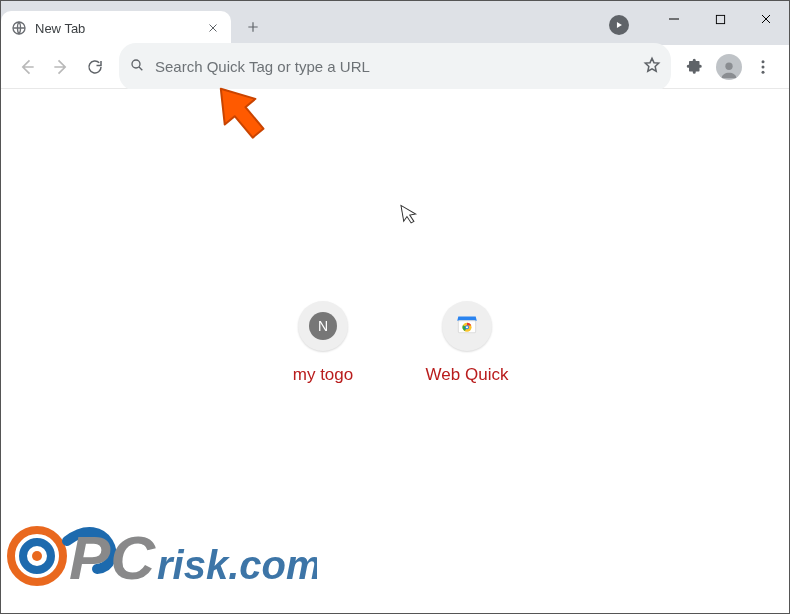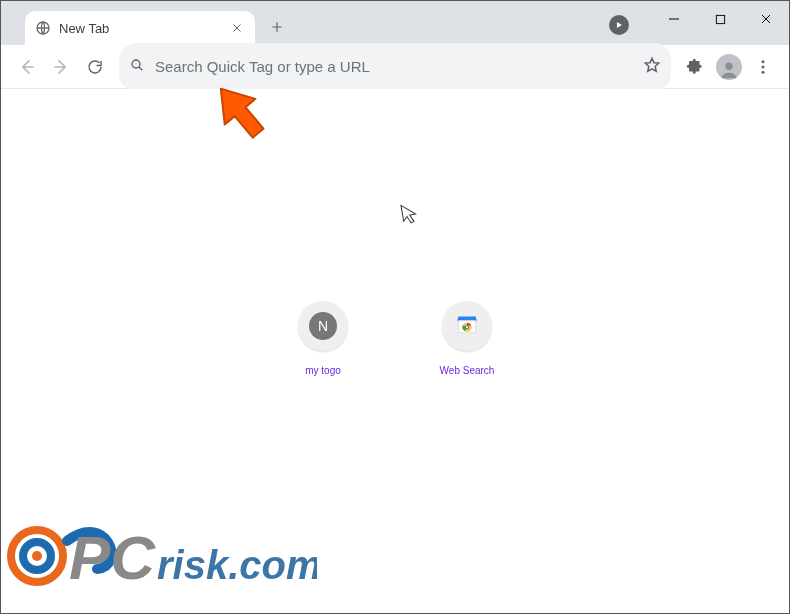--- a/index.html
+++ b/index.html
@@ -2,21 +2,21 @@
 <html><head>
 <meta charset="utf-8">
 <style>
   * { box-sizing: border-box; margin: 0; padding: 0; }
   html, body { width: 790px; height: 614px; overflow: hidden; font-family: "Segoe UI", Arial, sans-serif; }
   body { background: #fff; border: 1px solid #555; position: relative; }
 
   
   .titlebar {
     height: 44px; background: #dee1e6; display: flex; align-items: flex-end;
-    position: relative; padding-left: 24px;
+    position: relative; padding-left: 0;
   }
   .tab {
     height: 34px; width: 230px; background: #fff; border-top-left-radius: 10px;
     border-top-right-radius: 10px; display: flex; align-items: center;
     padding: 0 8px 0 10px; font-size: 13px; color: #3c4043; position: relative;
     gap: 8px;
   }
   .tab .globe { width:16px; height:16px; flex:0 0 16px; }
   .tab .title { flex: 1; white-space: nowrap; overflow: hidden; }
   .tab .close { width: 20px; height: 20px; display:flex; align-items:center; justify-content:center; border-radius:50%; cursor:pointer; }
@@ -47,21 +47,21 @@
   .toolicon { width:32px; height:32px; display:flex; align-items:center; justify-content:center; border-radius:50%; color:#5f6368; cursor:pointer; }
   .avatar-circle { width:26px; height:26px; border-radius:50%; background:#bfc3c7; display:flex; align-items:flex-end; justify-content:center; overflow:hidden; }
 
   
   .content { position:relative; height:calc(614px - 44px - 44px - 2px); background:#fff; }
 
   .shortcut-row { position:absolute; top:212px; left:0; right:0; display:flex; justify-content:center; gap:48px; }
   .shortcut { width:96px; display:flex; flex-direction:column; align-items:center; gap:14px; cursor:pointer; }
   .shortcut .circle { width:50px; height:50px; border-radius:50%; background:#efefef; display:flex; align-items:center; justify-content:center; box-shadow:0 1px 2px rgba(0,0,0,.15); }
   .shortcut .letter { width:28px; height:28px; border-radius:50%; background:#777; color:#fff; font-size:14px; display:flex; align-items:center; justify-content:center; }
-  .shortcut .label { font-size:10px; color:#6d28d9; text-align:center; }
+  .shortcut .label { font-size:17px; color:#b91c1c; text-align:center; }
 
   
   .arrow-annot { position:absolute; left:206px; top:78px; pointer-events:none; }
 
   
   .watermark { position:absolute; left:6px; bottom:22px; opacity:.92; }
   .watermark svg { display:block; }
 
   
   .cursor { position:absolute; font-size:18px; color:#222; pointer-events:none; transform:rotate(-10deg); }
@@ -186,21 +186,21 @@
             <path d="M3 9h18l-1-4H4z" fill="#2a83ef"></path>
             <rect x="4" y="9" width="16" height="11" rx="1" fill="#fff" stroke="#ddd"></rect>
             <circle cx="12" cy="15" r="4.2" fill="#fac42a"></circle>
             <path d="M12 10.8a4.2 4.2 0 0 1 3.9 2.6l-3.9 0z" fill="#e53a2f"></path>
             <path d="M8.2 13.2 12 15l-2 3.4a4.2 4.2 0 0 1-1.8-5.2z" fill="#2ea44f"></path>
             <circle cx="12" cy="15" r="1.8" fill="#2a83ef"></circle>
             <circle cx="12" cy="15" r="1" fill="#fff"></circle>
           </svg>
         </span>
       </div>
-      <div class="label">Web Search</div>
+      <div class="label">Web Quick</div>
     </div>
   </div>
 
   <span class="cursor" style="left:401px; top:114px;">
     <svg width="16" height="22" viewBox="0 0 16 22">
       <path d="M1 1l0 16 4-4 3 7 3-1-3-7 6 0z" fill="#fff" stroke="#333" stroke-width="1"></path>
     </svg>
   </span>
 
   <div class="watermark">

